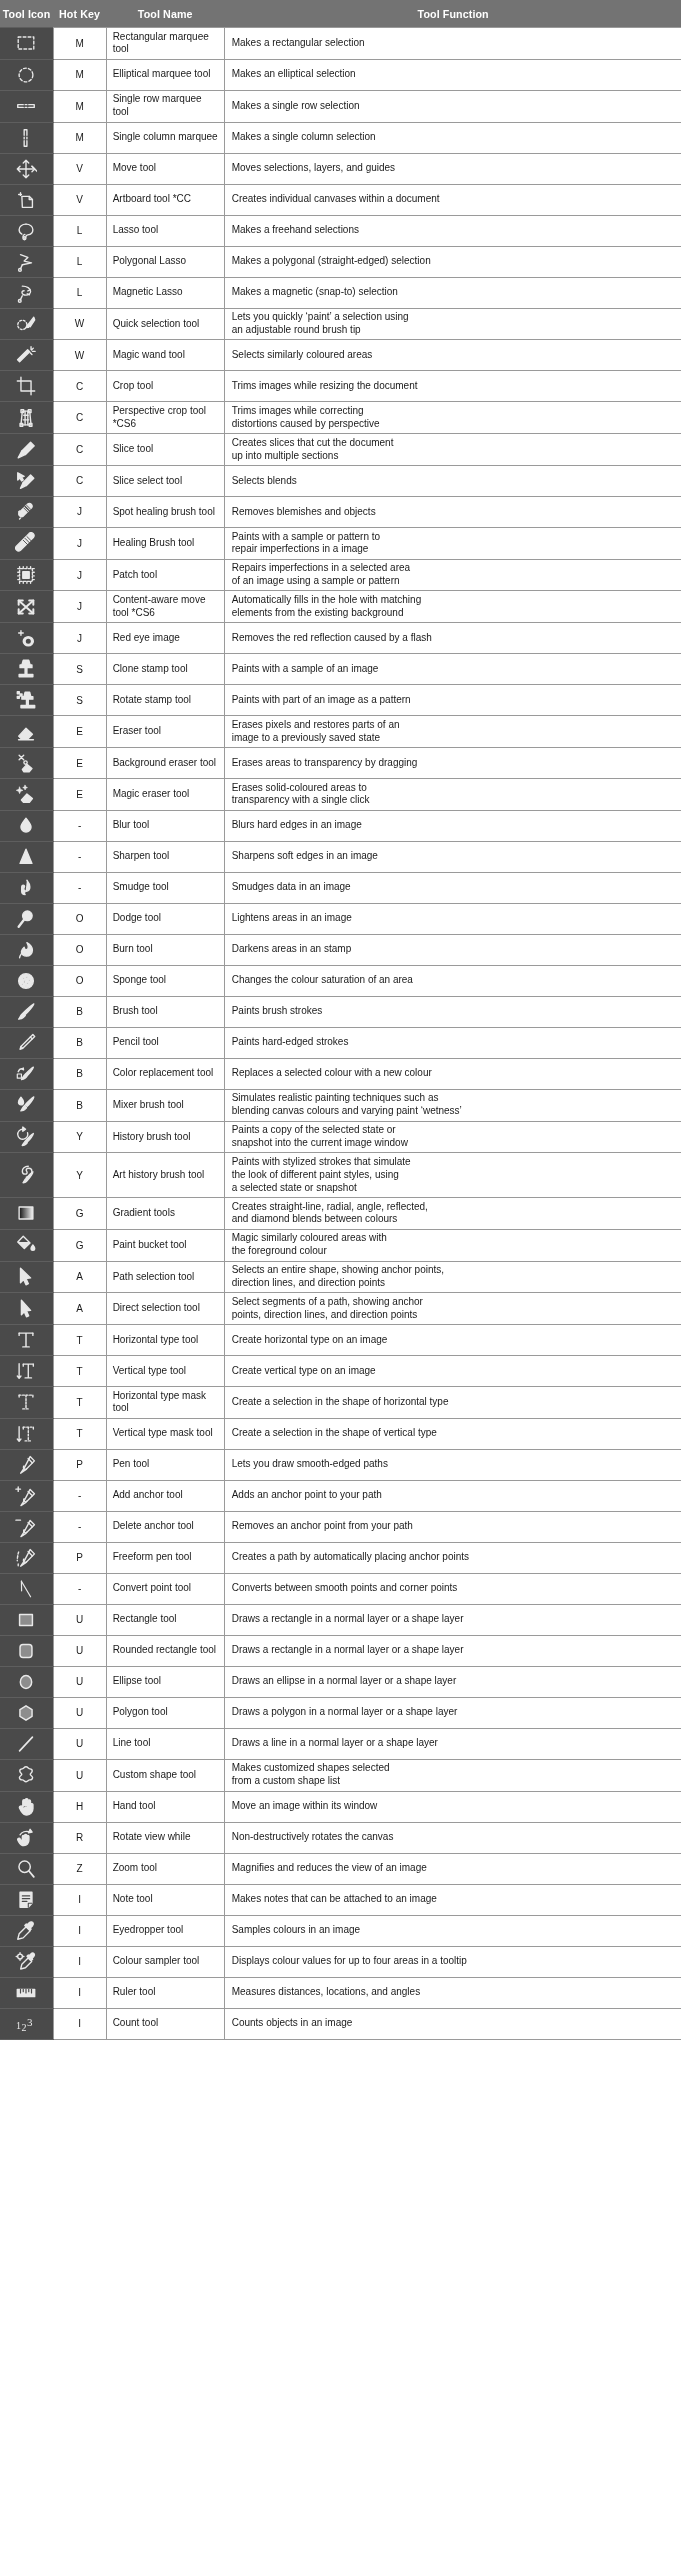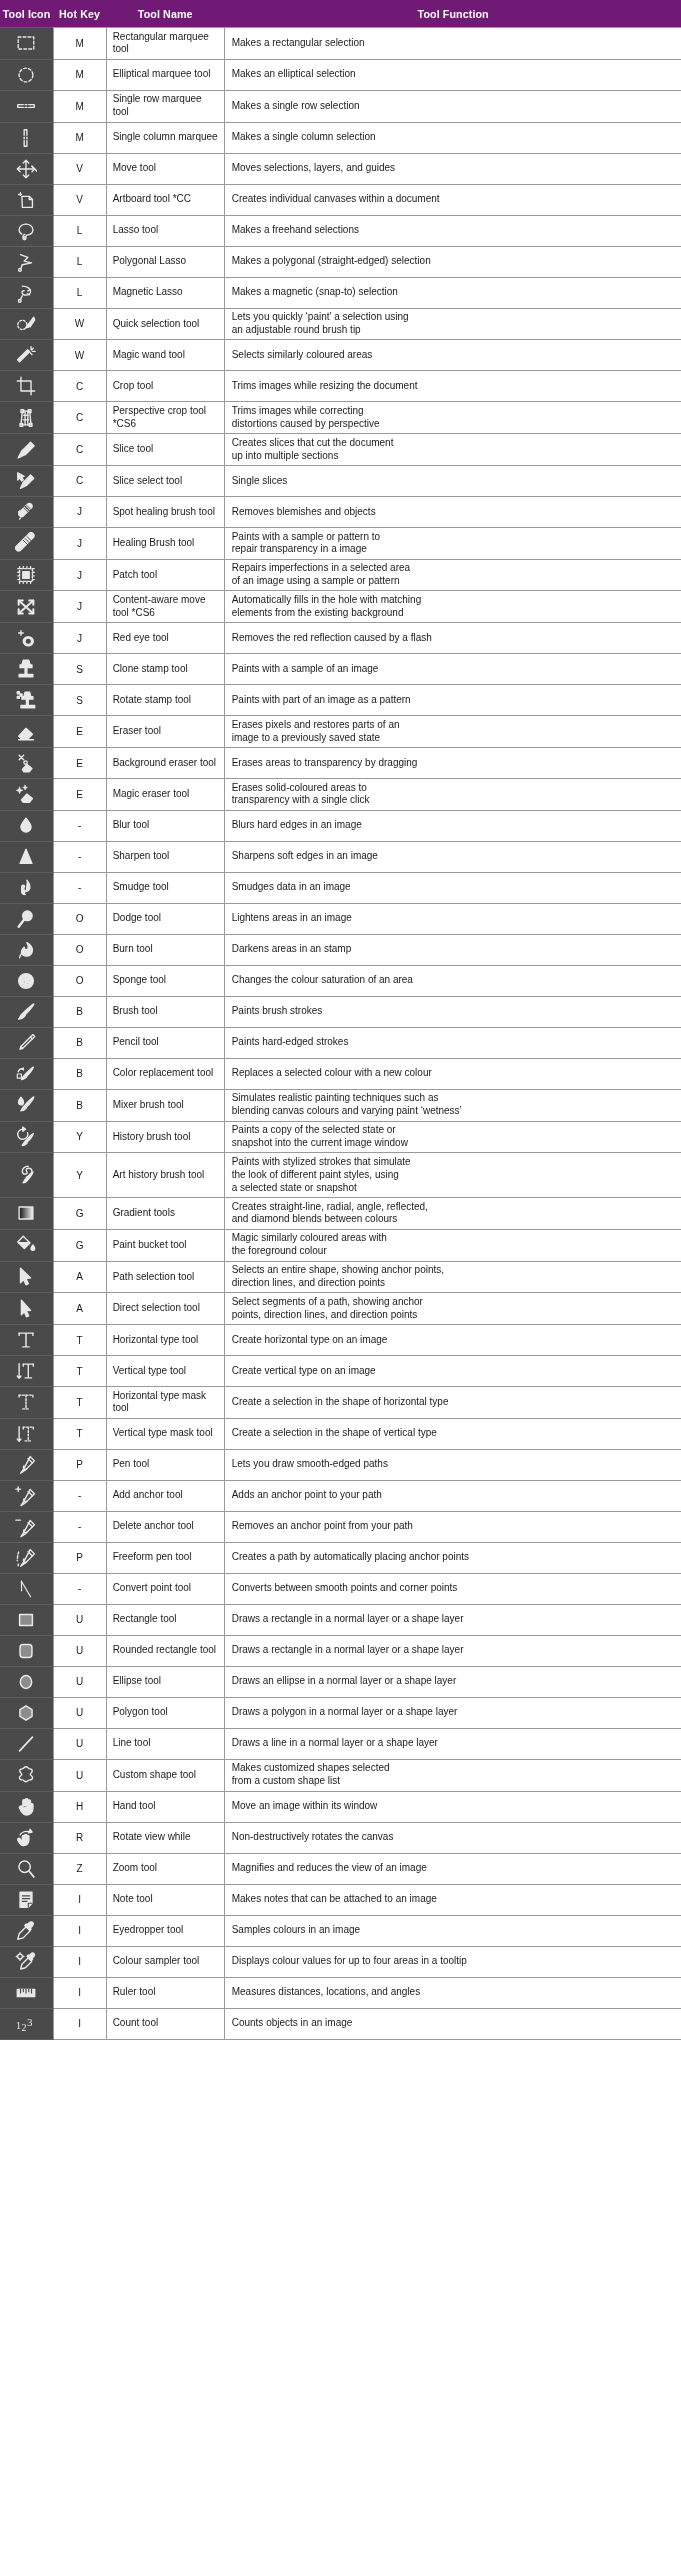--- a/index.html
+++ b/index.html
@@ -17,21 +17,21 @@
     width: 682px;
     border-collapse: collapse;
     table-layout: fixed;
   }
   .tools-table col.c-icon { width: 53px; }
   .tools-table col.c-key  { width: 53px; }
   .tools-table col.c-name { width: 118px; }
   .tools-table col.c-func { width: 457px; }
 
   thead th {
-    background: #701a75;
+    background: #737373;
     color: #ffffff;
     font-size: 10.7px;
     font-weight: bold;
     height: 27.5px;
     padding: 0;
     text-align: center;
     letter-spacing: 0.1px;
     border: none;
   }
   thead th.th-func { padding-left: 0; }
@@ -260,21 +260,21 @@
       </tr>
       <tr>
         <td class="icon-cell"><svg width="22" height="22" viewBox="0 0 24 24" fill="none" stroke="#e8e8e8" stroke-width="1.5" stroke-linecap="round" stroke-linejoin="round">
             <path d="M17 5.5l3.5 3.5-8 8-3.5-3.5z" fill="#e8e8e8" stroke="#e8e8e8"></path>
             <path d="M9 13.5l-3 6.5 6-3z" fill="#e8e8e8" stroke="#e8e8e8"></path>
             <path d="M3 3l0 8 2.2-2.3 2 3.3 1.8-1.2-2-3.2 3-.6z" fill="#e8e8e8" stroke="#e8e8e8"></path>
           </svg></td>
         <td class="key-cell">C</td>
         <td class="name-cell">Slice select tool</td>
         <td class="func-cell">
-          <span class="ln">Single slices</span>
+          <span class="ln">Selects blends</span>
         </td>
       </tr>
       <tr>
         <td class="icon-cell"><svg width="22" height="22" viewBox="0 0 24 24" fill="none" stroke="#e8e8e8" stroke-width="1.5" stroke-linecap="round" stroke-linejoin="round">
             <path d="M6 18.5l-2 2M7.5 13.5l-2.4 2.4M5 11l-1.6 1.6" stroke-dasharray="1.5 1.5"></path>
             <path d="M9 16.5l9-9a3 3 0 00-4.2-4.2l-9 9a3 3 0 004.2 4.2z" fill="#e8e8e8" stroke="#e8e8e8"></path>
             <path d="M11 6l4.5 4.5" stroke="#4a4a4a"></path>
             <path d="M9.5 7.5l4.5 4.5M12.5 4.5l4.5 4.5" stroke="#4a4a4a" stroke-width="1"></path>
           </svg></td>
         <td class="key-cell">J</td>
@@ -285,21 +285,21 @@
       </tr>
       <tr>
         <td class="icon-cell"><svg width="22" height="22" viewBox="0 0 24 24" fill="none" stroke="#e8e8e8" stroke-width="1.5" stroke-linecap="round" stroke-linejoin="round">
             <path d="M6 20l14-14a3.2 3.2 0 00-4.5-4.5l-14 14A3.2 3.2 0 006 20z" fill="#e8e8e8" stroke="#e8e8e8"></path>
             <path d="M9 9l5.5 5.5M11 7l5.5 5.5M13 5l5.5 5.5" stroke="#4a4a4a" stroke-width="1"></path>
           </svg></td>
         <td class="key-cell">J</td>
         <td class="name-cell">Healing Brush tool</td>
         <td class="func-cell">
           <span class="ln">Paints with a sample or pattern to</span>
-          <span class="ln">repair transparency in a image</span>
+          <span class="ln">repair imperfections in a image</span>
         </td>
       </tr>
       <tr>
         <td class="icon-cell"><svg width="22" height="22" viewBox="0 0 24 24" fill="none" stroke="#e8e8e8" stroke-width="1.5" stroke-linecap="round" stroke-linejoin="round">
             <rect x="5" y="5" width="14" height="14" rx="1.5" stroke-dasharray="2 2"></rect>
             <rect x="8.5" y="8.5" width="7" height="7" fill="#e8e8e8" stroke="#e8e8e8"></rect>
             <path d="M5 3v2M9 3v2M13 3v2M17 3v2M5 19v2M9 19v2M13 19v2M17 19v2M3 5h2M3 9h2M3 13h2M3 17h2M19 5h2M19 9h2M19 13h2M19 17h2"></path>
           </svg></td>
         <td class="key-cell">J</td>
         <td class="name-cell">Patch tool</td>
@@ -320,21 +320,21 @@
           <span class="ln">elements from the existing background</span>
         </td>
       </tr>
       <tr>
         <td class="icon-cell"><svg width="22" height="22" viewBox="0 0 24 24" fill="none" stroke="#e8e8e8" stroke-width="1.5" stroke-linecap="round" stroke-linejoin="round">
             <path d="M6.5 4v5M4 6.5h5"></path>
             <ellipse cx="14.5" cy="15.5" rx="5.5" ry="5" fill="#e8e8e8" stroke="#e8e8e8"></ellipse>
             <ellipse cx="14.5" cy="15.5" rx="2" ry="2" fill="#4a4a4a" stroke="#4a4a4a"></ellipse>
           </svg></td>
         <td class="key-cell">J</td>
-        <td class="name-cell">Red eye tool</td>
+        <td class="name-cell">Red eye image</td>
         <td class="func-cell">
           <span class="ln">Removes the red reflection caused by a flash</span>
         </td>
       </tr>
       <tr>
         <td class="icon-cell"><svg width="22" height="22" viewBox="0 0 24 24" fill="none" stroke="#e8e8e8" stroke-width="1.5" stroke-linecap="round" stroke-linejoin="round">
             <path d="M9 2.5h6l1.5 5h-9z" fill="#e8e8e8" stroke="#e8e8e8"></path>
             <path d="M5.5 7.5h13v3h-13z" fill="#e8e8e8" stroke="#e8e8e8"></path>
             <path d="M11 10.5h2v7h-2z" fill="#e8e8e8" stroke="#e8e8e8"></path>
             <path d="M4.5 18h15v2.5h-15z" fill="#e8e8e8" stroke="#e8e8e8"></path>

